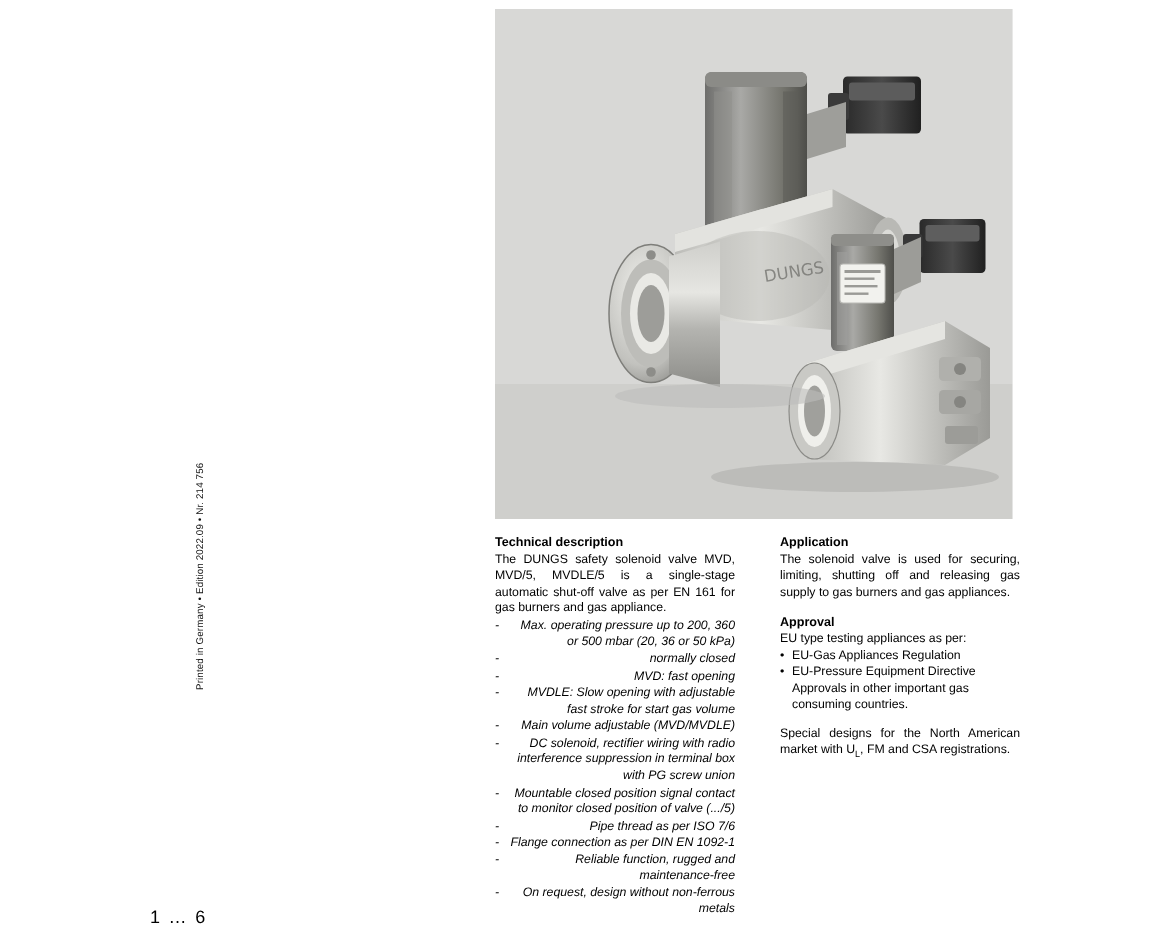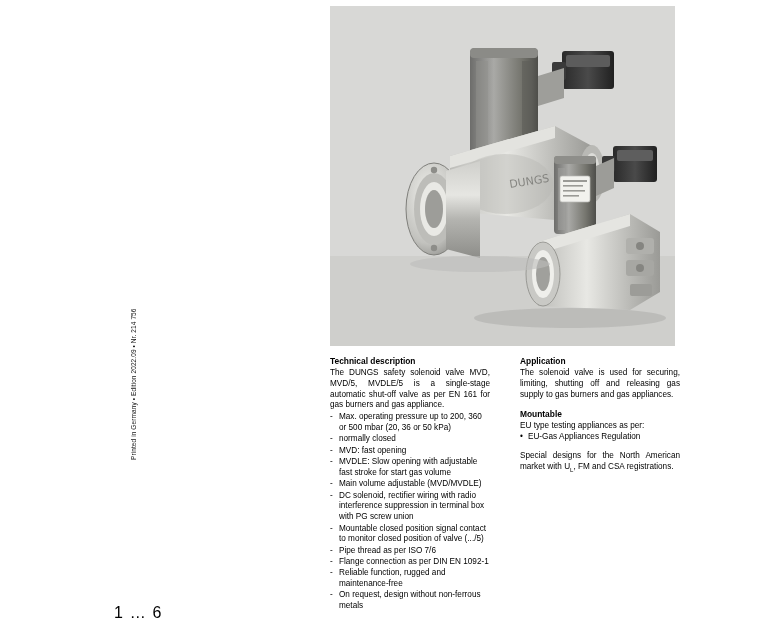--- a/index.html
+++ b/index.html
@@ -24,23 +24,23 @@
     width: 160px;
     transform-origin: 0 0;
     transform: rotate(-90deg);
     font-size: 6.5px;
     letter-spacing: 0.1px;
     color: #111;
     white-space: nowrap;
   }
   .page-number {
     position: absolute;
-    left: 114px;
+    left: 100px;
     top: 604px;
-    font-size: 16px;
+    font-size: 12px;
     letter-spacing: 1.2px;
     color: #000;
     text-align: right;
   }
 
   
   .photo {
     position: absolute;
     left: 330px;
     top: 6px;
@@ -83,21 +83,22 @@
 
   ul.dash-list {
     list-style: none;
     margin: 1px 0 0 0;
     padding: 0;
   }
   ul.dash-list > li {
     position: relative;
     padding-left: 9px;
     margin-bottom: 0.5px;
-    text-align: left;
+    text-align: right;
+    font-style: italic;
   }
   ul.dash-list > li::before {
     content: "-";
     position: absolute;
     left: 0;
     top: 0;
   }
   ul.bullet-list {
     list-style: none;
     margin: 0;
@@ -249,20 +250,21 @@
       <li>Flange connection as per DIN EN 1092-1</li>
       <li>Reliable function, rugged and maintenance-free</li>
       <li>On request, design without non-ferrous metals</li>
     </ul>
   </div>
 
   <div class="col">
     <h3>Application</h3>
     <p>The solenoid valve is used for securing, limiting, shutting off and releasing gas supply to gas burners and gas appliances.</p>
 
-    <h3 class="spaced">Mountable</h3>
+    <h3 class="spaced">Approval</h3>
     <p>EU type testing appliances as per:</p>
     <ul class="bullet-list">
       <li>EU-Gas Appliances Regulation</li>
+      <li>EU-Pressure Equipment Directive Approvals in other important gas consuming countries.</li>
     </ul>
     <p class="gap"><span>Special designs for the North American market with U</span><span class="sub">L</span><span>, FM and CSA registrations.</span></p>
   </div>
 </div>
 
 </body></html>

